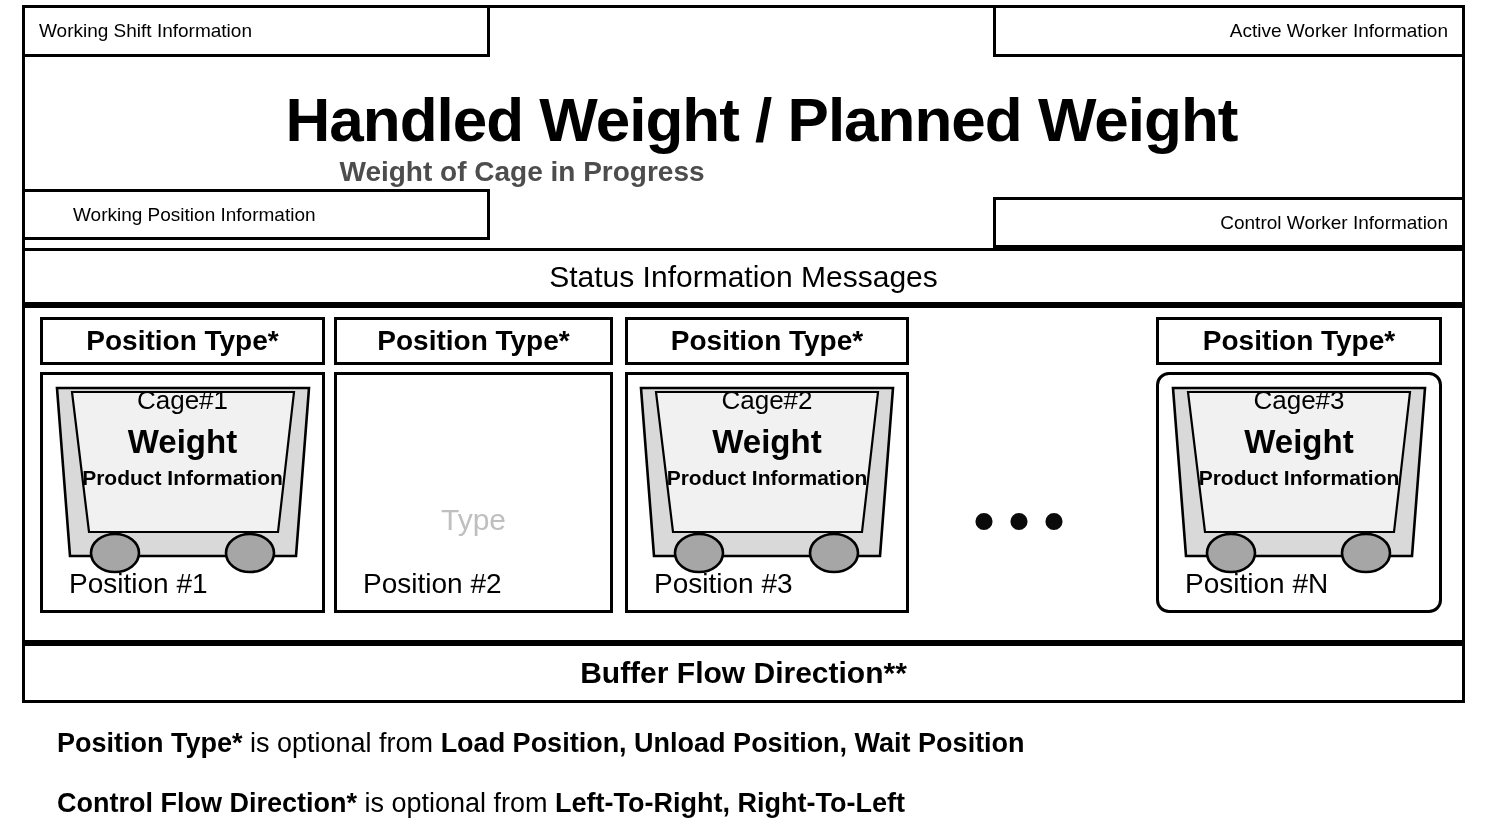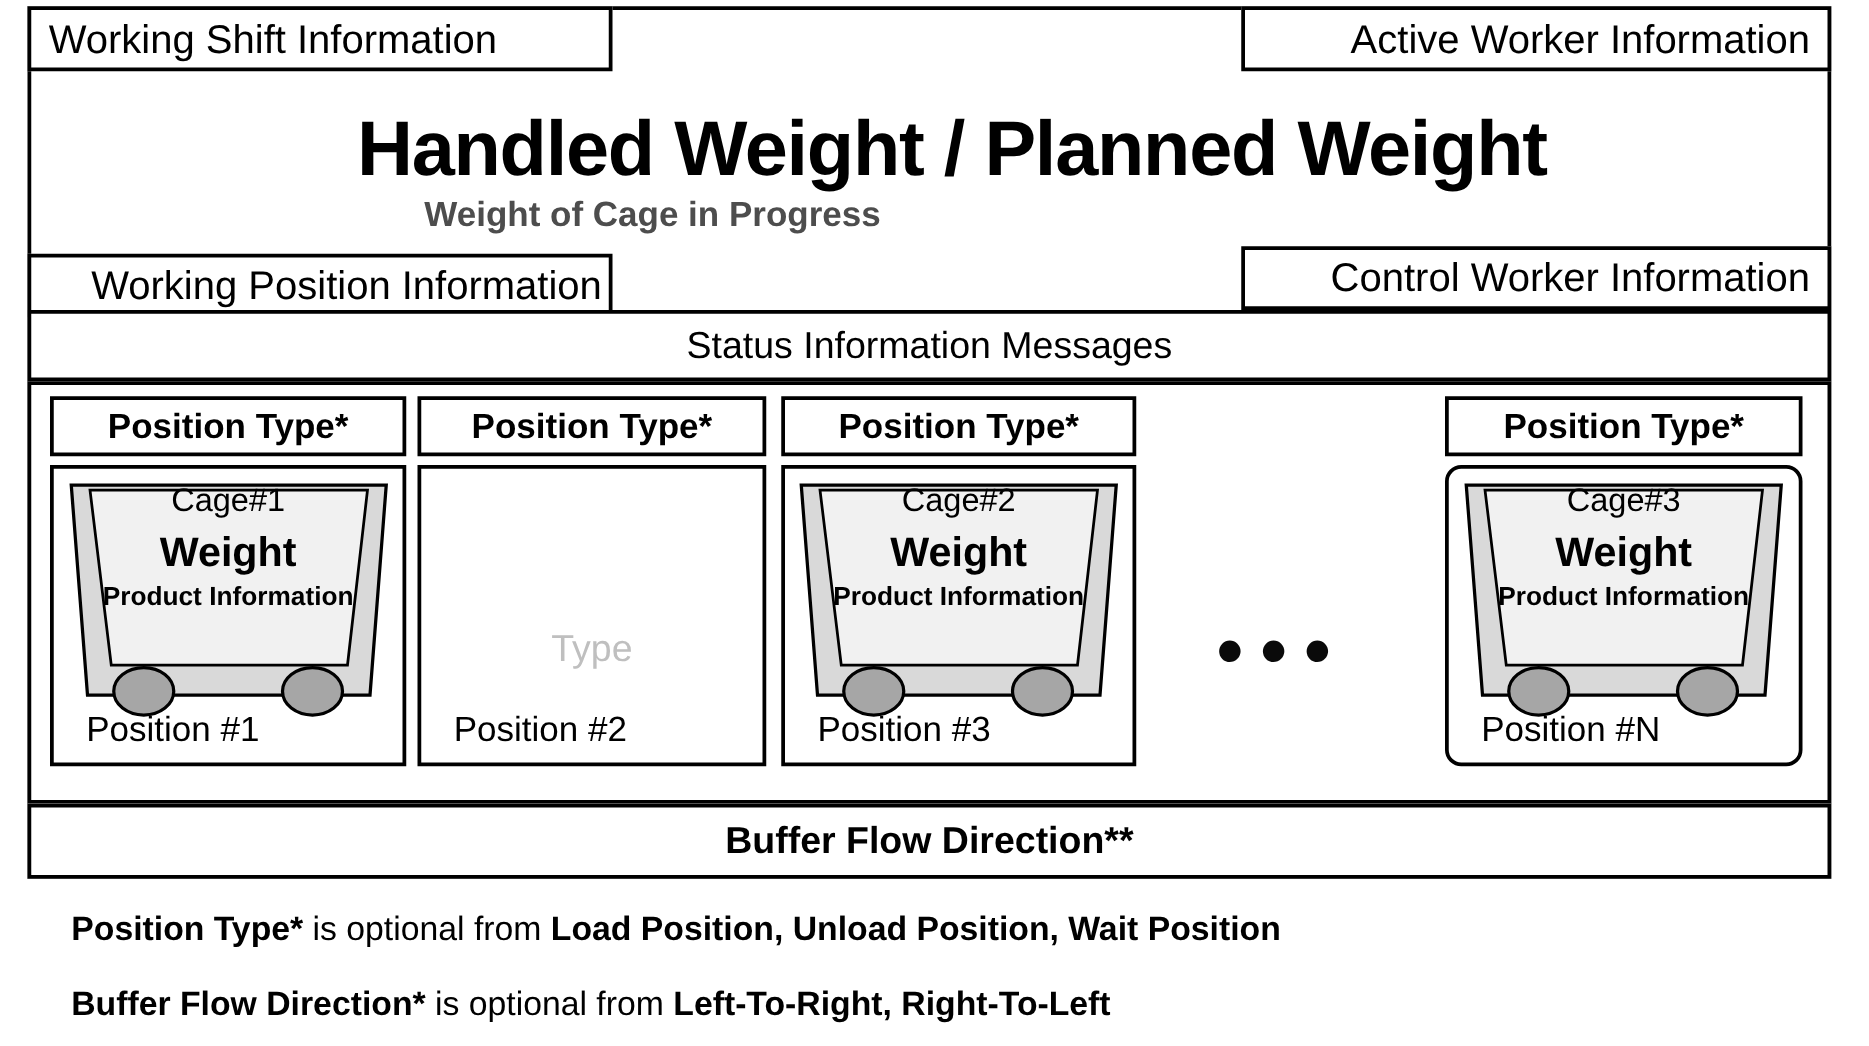--- a/index.html
+++ b/index.html
@@ -5,21 +5,21 @@
   html,body { margin:0; padding:0; background:#ffffff; }
   .stage {
     position:relative; width:1495px; height:837px; background:#ffffff;
     font-family:"Liberation Sans","DejaVu Sans",sans-serif; color:#000;
     overflow:hidden;
   }
   .abs { position:absolute; box-sizing:border-box; }
   .frame { left:22px; top:5px; width:1443px; height:698px; border:3px solid #000; background:#fff; }
   .infobox {
     border:3px solid #000; background:#fff; display:flex; align-items:center;
-    font-size:32px; padding:0 14px; white-space:nowrap;
+    font-size:19px; padding:0 14px; white-space:nowrap;
   }
   .infobox.right { justify-content:flex-end; }
   .main-title {
     left:22px; top:84px; width:1479px; text-align:center;
     font-size:62px; font-weight:700; letter-spacing:-1px; line-height:72px;
   }
   .subtitle {
     left:322px; top:156px; width:400px; text-align:center;
     font-size:28px; font-weight:700; color:#4d4d4d; line-height:32px;
   }
@@ -60,21 +60,21 @@
   <div class="abs infobox" style="left:22px; top:5px; width:468px; height:52px;">
     <span>Working Shift Information</span>
   </div>
   <div class="abs infobox right" style="left:993px; top:5px; width:472px; height:52px;">
     <span>Active Worker Information</span>
   </div>
 
   <div class="abs main-title">Handled Weight / Planned Weight</div>
   <div class="abs subtitle">Weight of Cage in Progress</div>
 
-  <div class="abs infobox" style="left:22px; top:203px; width:468px; height:51px;padding-left:48px;">
+  <div class="abs infobox" style="left:22px; top:189px; width:468px; height:51px;padding-left:48px;">
     <span>Working Position Information</span>
   </div>
   <div class="abs infobox right" style="left:993px; top:197px; width:472px; height:51px;">
     <span>Control Worker Information</span>
   </div>
 
   <div class="abs band" style="left:22px; top:248px; width:1443px; height:57px;">
     <span>Status Information Messages</span>
   </div>
 
@@ -151,16 +151,16 @@
   </div>
 
   <div class="abs band bold" style="left:22px; top:643px; width:1443px; height:60px;">
     <span>Buffer Flow Direction**</span>
   </div>
 
   <div class="abs fn" style="top:726px;">
     <span class="b">Position Type*</span><span> is optional from </span><span class="b">Load Position, Unload Position, Wait Position</span>
   </div>
   <div class="abs fn" style="top:786px;">
-    <span class="b">Buffer Flow Direction*</span><span> is optional from </span><span class="b">Left-To-Right, Right-To-Left</span>
+    <span class="b">Control Flow Direction*</span><span> is optional from </span><span class="b">Left-To-Right, Right-To-Left</span>
   </div>
 
 </div>
 
 </body></html>

